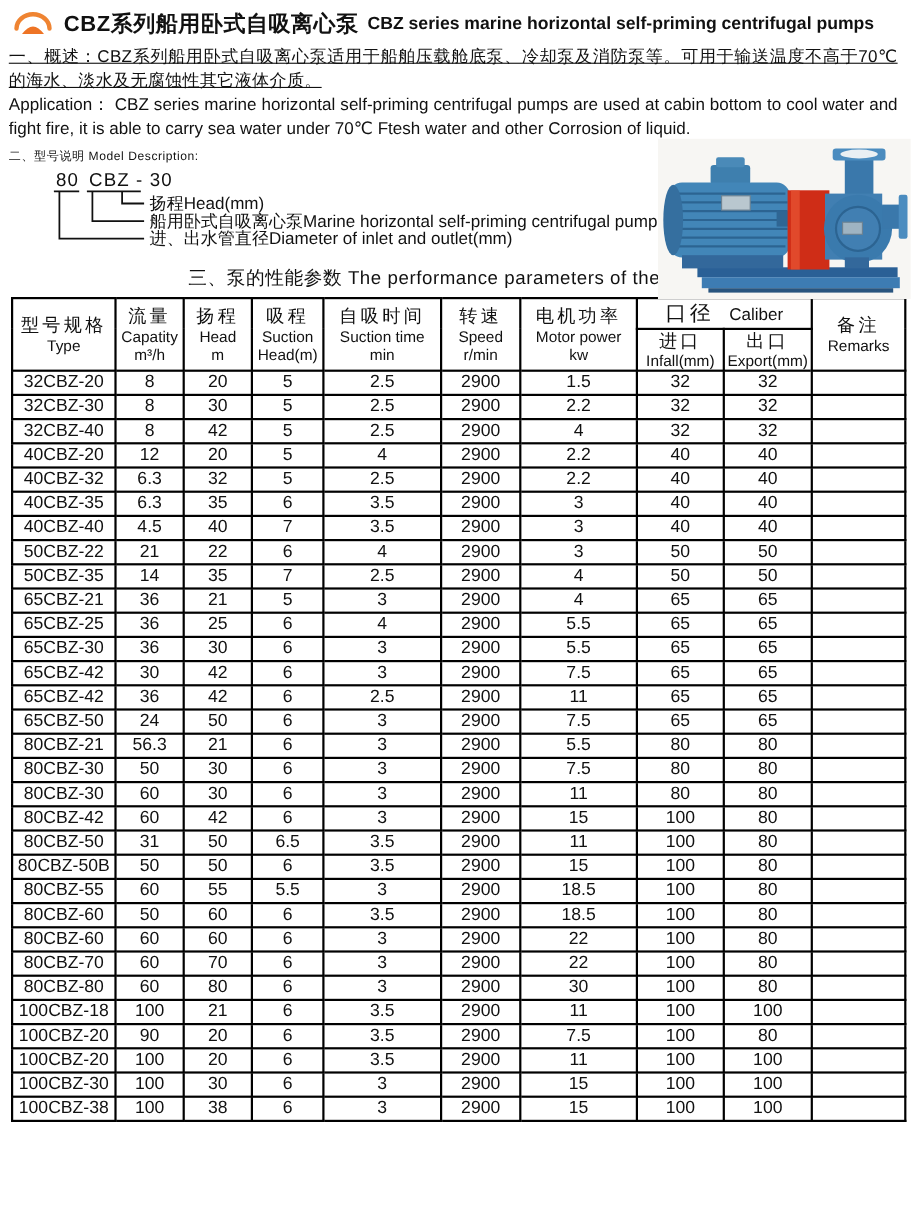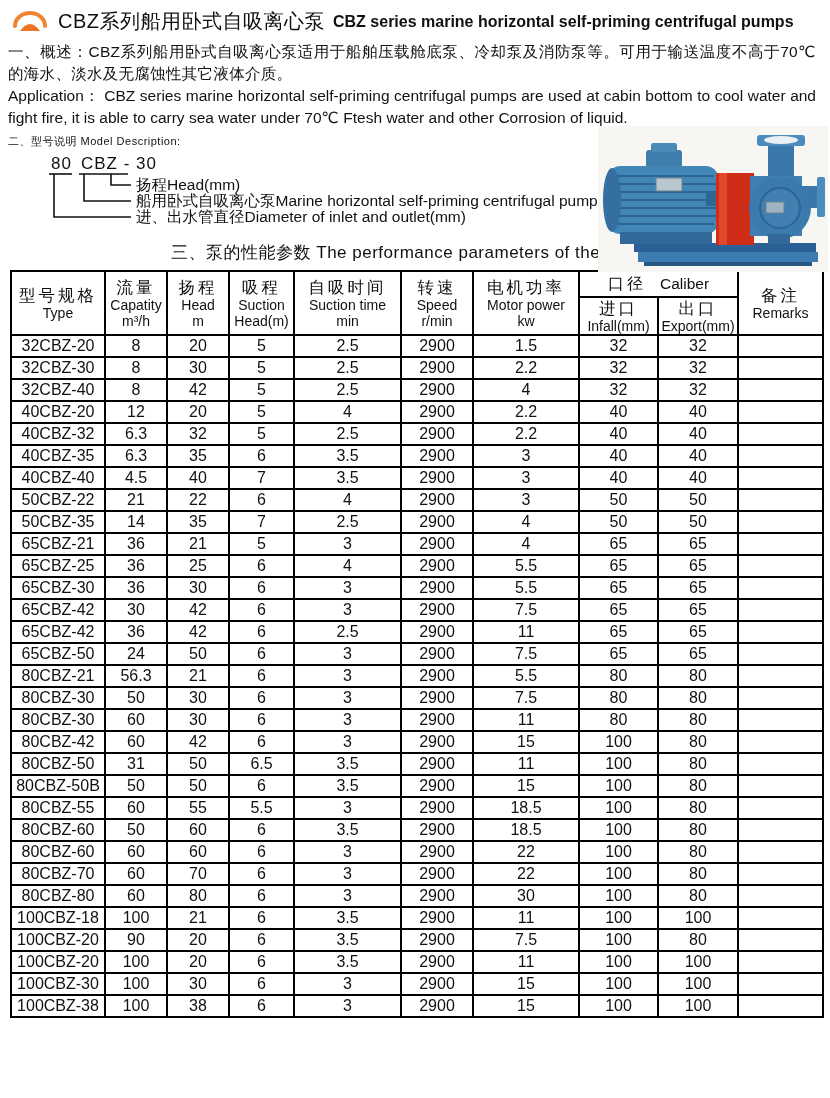--- a/index.html
+++ b/index.html
@@ -7,25 +7,25 @@
   body {
     width:830px; height:1098px;
     font-family:"Liberation Sans","DejaVu Sans",sans-serif;
     color:#111; position:relative; overflow:hidden;
   }
   .page { position:relative; width:830px; height:1098px; padding:6px 8px 0 8px; }
 
   
   .titlebar { display:flex; align-items:center; gap:8px; margin:2px 0 6px 2px; }
   .logo { width:40px; height:26px; flex:0 0 auto; }
-  .title-zh { font-size:20px; font-weight:normal; letter-spacing:0.5px; white-space:nowrap;text-align:center; }
+  .title-zh { font-size:20px; font-weight:bold; letter-spacing:0.5px; white-space:nowrap;text-align:center; }
   .title-en { font-size:16px; font-weight:bold; white-space:nowrap; }
 
   .para { font-size:15.5px; line-height:22px; width:808px; text-align:justify; }
-  .para.zh { letter-spacing:0.3px; }
+  .para.zh { letter-spacing:0.3px;text-decoration:underline; }
   .heading { font-size:11px; margin-top:5px; letter-spacing:0.5px; }
 
   
   .diagram-wrap { position:relative; height:86px; margin:4px 0 0 18px; }
   .diagram-svg { position:absolute; left:0; top:0; }
   .diagram-svg text { font-family:"Liberation Sans","DejaVu Sans",sans-serif; fill:#111; }
   .diagram-svg .code { font-size:17px; letter-spacing:1px; }
   .diagram-svg .lbl { font-size:15.5px; }
   .diagram-svg line, .diagram-svg polyline { stroke:#111; stroke-width:1.6; fill:none; }
 
@@ -44,21 +44,21 @@
   table.perf th, table.perf td {
     border:2px solid #000; text-align:center; vertical-align:middle;
     padding:0 1px; overflow:hidden;
   }
   table.perf td { height:22px; font-size:16px; }
   th .zh { font-size:16.5px; letter-spacing:3px; line-height:20px; }
   th .en { font-size:14px; font-weight:normal; line-height:16px; }
   th { font-weight:normal; }
   .caliber-top { height:26px; }
   .caliber-top span { font-size:15.5px; }
-  .caliber-top .zh-inline { letter-spacing:3px; margin-right:14px; font-size:16px; }
+  .caliber-top .zh-inline { letter-spacing:3px; margin-right:14px; font-size:19px; }
 </style>
 </head>
 <body>
 
 <div class="page">
 
   <div class="titlebar">
     <svg class="logo" viewBox="0 0 40 26" aria-hidden="true">
       <path d="M5 17 A 15 13 0 0 1 35 17" stroke="#ef8432" stroke-width="4" fill="none" stroke-linecap="round"></path>
       <path d="M10 22 Q 20 8 30 22 Z" fill="#ee7425"></path>

